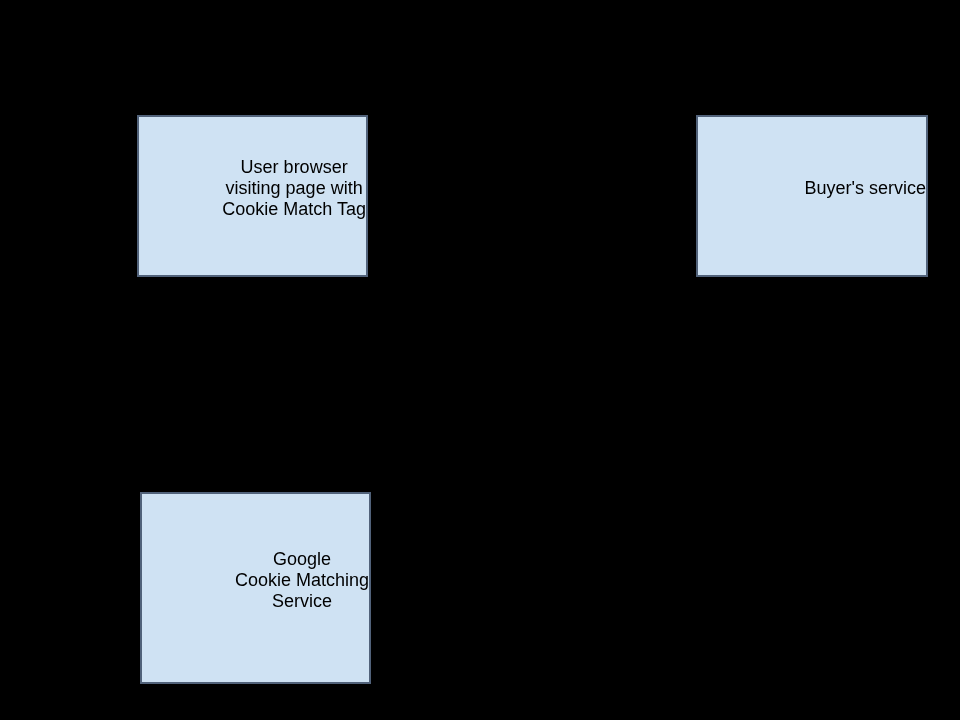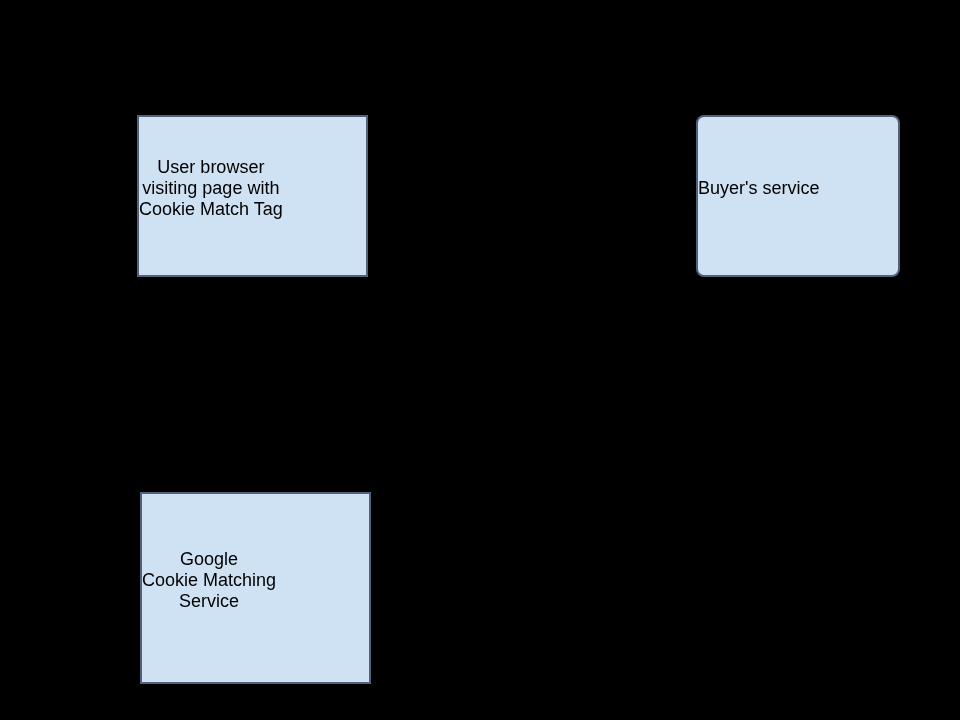--- a/index.html
+++ b/index.html
@@ -19,43 +19,42 @@
     height: 720px;
     background: #000000;
   }
   .node {
     position: absolute;
     box-sizing: border-box;
     background: #cfe2f3;
     border: 2px solid #51627a;
     display: flex;
     align-items: center;
-    justify-content: flex-start;
+    justify-content: flex-end;
     
     padding-bottom: 16px;
   }
   .node-label {
     font-size: 18px;
     line-height: 21px;
     color: #000000;
     text-align: center;
     white-space: pre-line;
   }
   .node-user-browser {
     left: 137px;
     top: 115px;
     width: 231px;
     height: 162px;
   }
   .node-buyers-service {
     left: 696px;
     top: 115px;
-    width: 204px;
+    width: 232px;
     height: 162px;
-    border-radius: 8px;
   }
   .node-google-cms {
     left: 140px;
     top: 492px;
     width: 231px;
     height: 192px;
   }
 </style>
 </head>
 <body>

